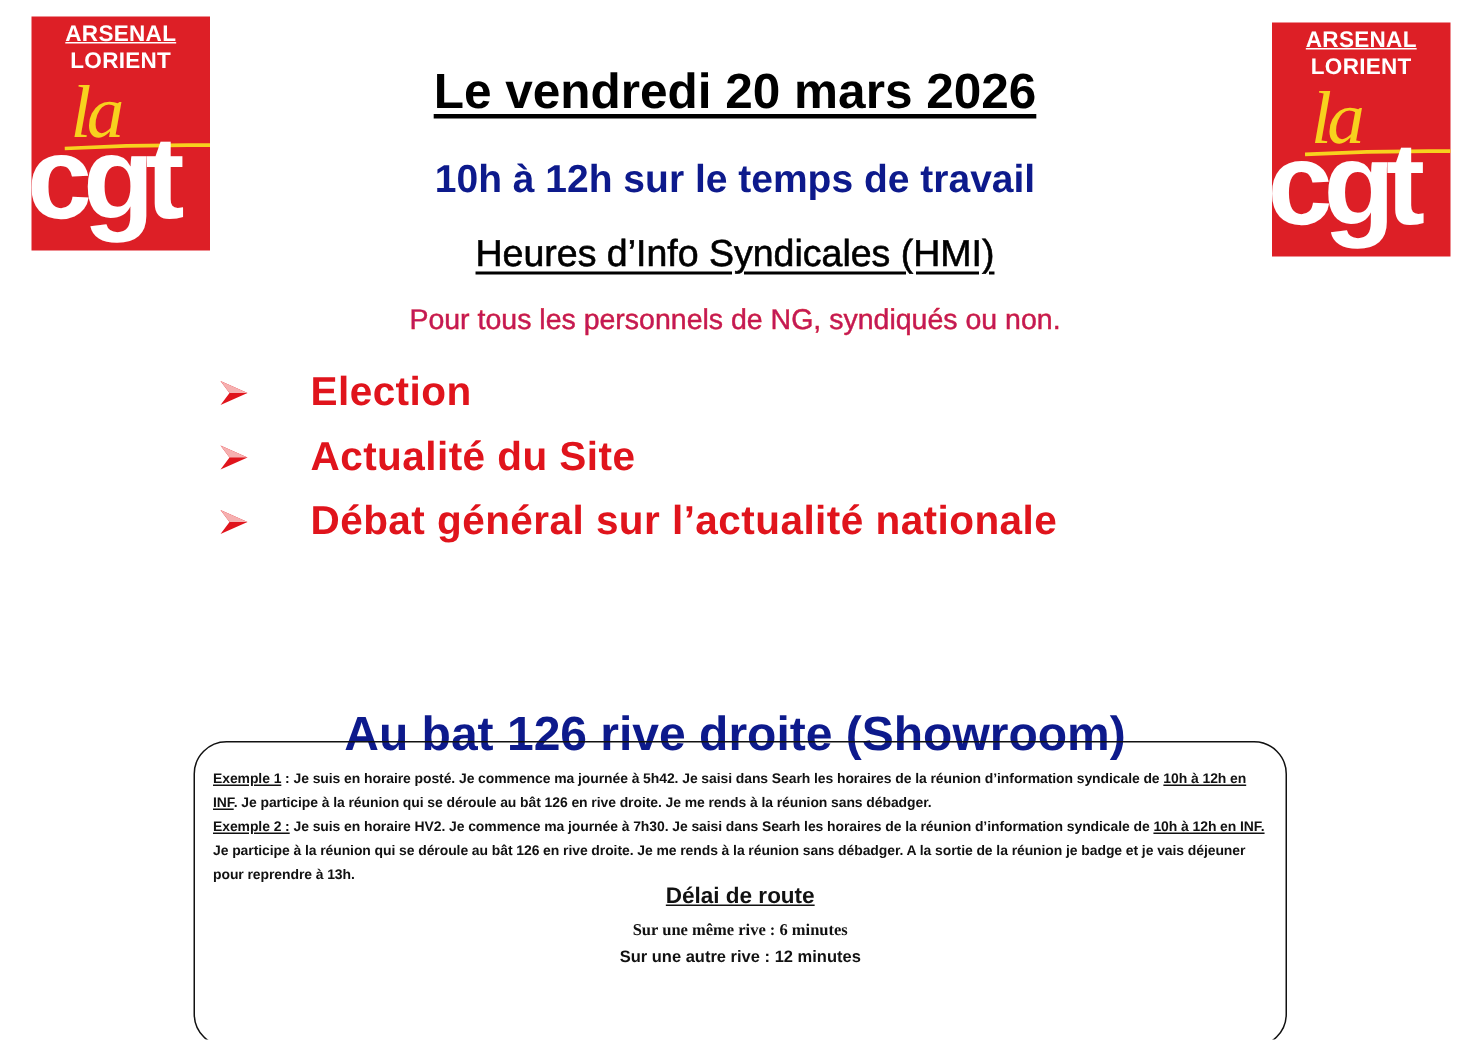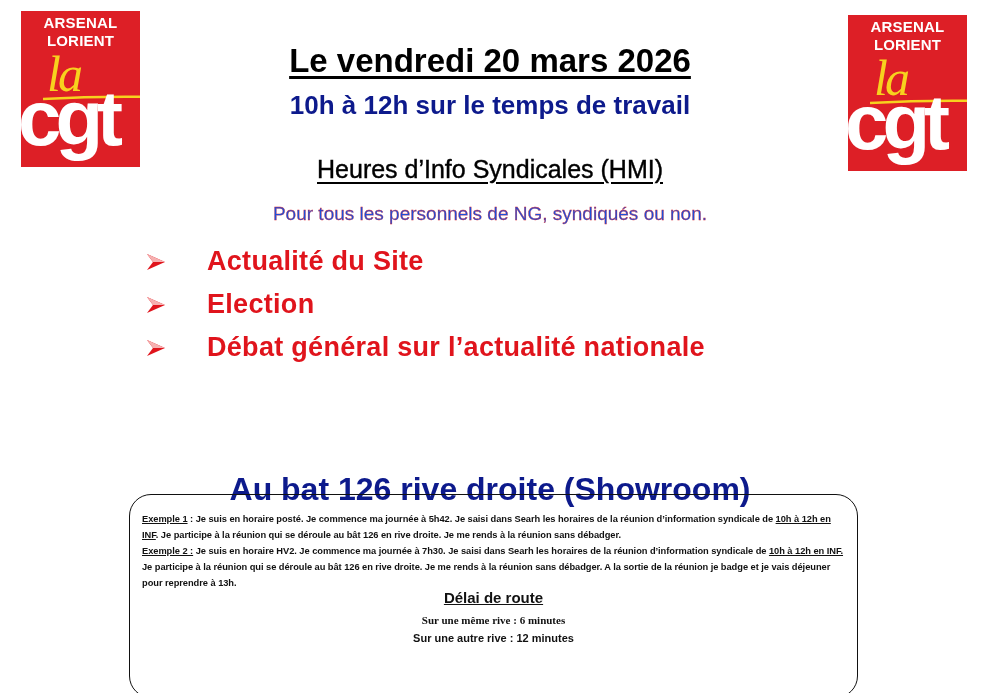--- a/index.html
+++ b/index.html
@@ -9,21 +9,21 @@
     }
     .logo {
       position: absolute; background: #dd1f26; color: #fff; overflow: hidden;
     }
     .logo.left { left: 21px; top: 11px; width: 119px; height: 156px; }
     .logo.right { left: 848px; top: 15px; width: 119px; height: 156px; }
     .logo .l1, .logo .l2 {
       position: absolute; left: 0; right: 0; text-align: center; font-weight: bold;
       font-size: 15px; letter-spacing: 0.2px; color: #fff;
     }
-    .logo .l1 { top: 3px; }
+    .logo .l1 { top: 3px; text-decoration: underline; }
     .logo .l2 { top: 21px; }
     .logo .la {
       position: absolute; left: 26px; top: 38px; font-family: "Liberation Serif", serif;
       font-style: italic; font-size: 50px; color: #f7d21e; line-height: 1; font-weight: normal;
       letter-spacing: -3px;
     }
     .logo .swoosh {
       position: absolute; left: 22px; top: 84px; width: 110px; height: 6px;
     }
     .logo .cgt {
@@ -32,29 +32,29 @@
     }
     .title {
       position: absolute; left: 0; right: 0; text-align: center; font-weight: bold;
     }
     .date {
       top: 42px; font-size: 33px; color: #000; font-weight: 900;
       text-decoration: underline; text-decoration-thickness: 3px; text-underline-offset: 4px;
       left: 230px; width: 520px;
     }
     .time {
-      top: 90px; font-size: 26px; color: #0d1a8c; left: 230px; width: 520px;
+      top: 104px; font-size: 26px; color: #0d1a8c; left: 230px; width: 520px;
     }
     .hmi {
       top: 155px; font-size: 25px; color: #000; font-weight: normal;
       text-decoration: underline; text-decoration-thickness: 2px; text-underline-offset: 4px;
       left: 230px; width: 520px; -webkit-text-stroke: 0.4px #000;
     }
     .audience {
-      top: 203px; font-size: 19px; color: #1d4ed8; font-weight: normal;
+      top: 203px; font-size: 19px; color: #be185d; font-weight: normal;
       left: 180px; width: 620px; -webkit-text-stroke: 0.3px #dd1f26;
     }
     .agenda { position: absolute; left: 146px; top: 240px; margin: 0; padding: 0; list-style: none; }
     .agenda li {
       height: 43px; display: flex; align-items: center; position: relative;
     }
     .agenda .arrow {
       width: 20px; height: 18px; display: inline-block; margin-right: 41px;
     }
     .agenda .txt {
@@ -110,28 +110,28 @@
 <div class="title time">10h à 12h sur le temps de travail</div>
 <div class="title hmi">Heures d’Info Syndicales (HMI)</div>
 <div class="title audience">Pour tous les personnels de NG, syndiqués ou non.</div>
 
 <ul class="agenda">
   <li>
     <svg class="arrow" viewBox="0 0 20 18">
         <path d="M1 1 L19 9 L1 17 L7 9 Z" fill="#e0141c"></path>
         <path d="M1 1 L19 9 L7 9 Z" fill="#f6b0b0"></path>
       </svg>
-    <span class="txt">Actualité du Site</span>
+    <span class="txt">Election</span>
   </li>
   <li>
     <svg class="arrow" viewBox="0 0 20 18">
         <path d="M1 1 L19 9 L1 17 L7 9 Z" fill="#e0141c"></path>
         <path d="M1 1 L19 9 L7 9 Z" fill="#f6b0b0"></path>
       </svg>
-    <span class="txt">Election</span>
+    <span class="txt">Actualité du Site</span>
   </li>
   <li>
     <svg class="arrow" viewBox="0 0 20 18">
         <path d="M1 1 L19 9 L1 17 L7 9 Z" fill="#e0141c"></path>
         <path d="M1 1 L19 9 L7 9 Z" fill="#f6b0b0"></path>
       </svg>
     <span class="txt">Débat général sur l’actualité nationale</span>
   </li>
 </ul>
 

